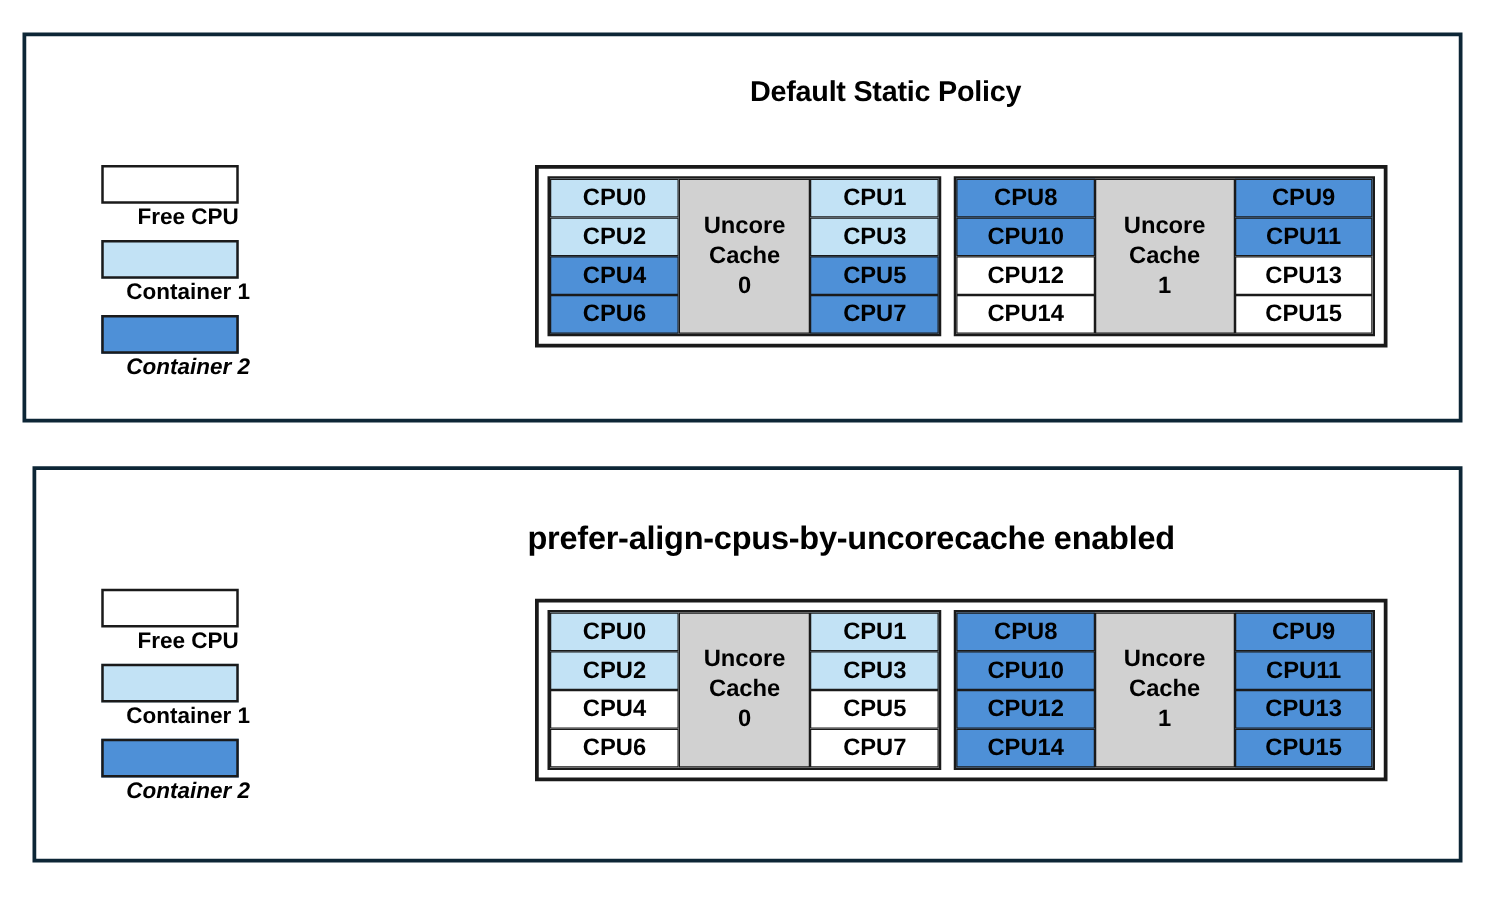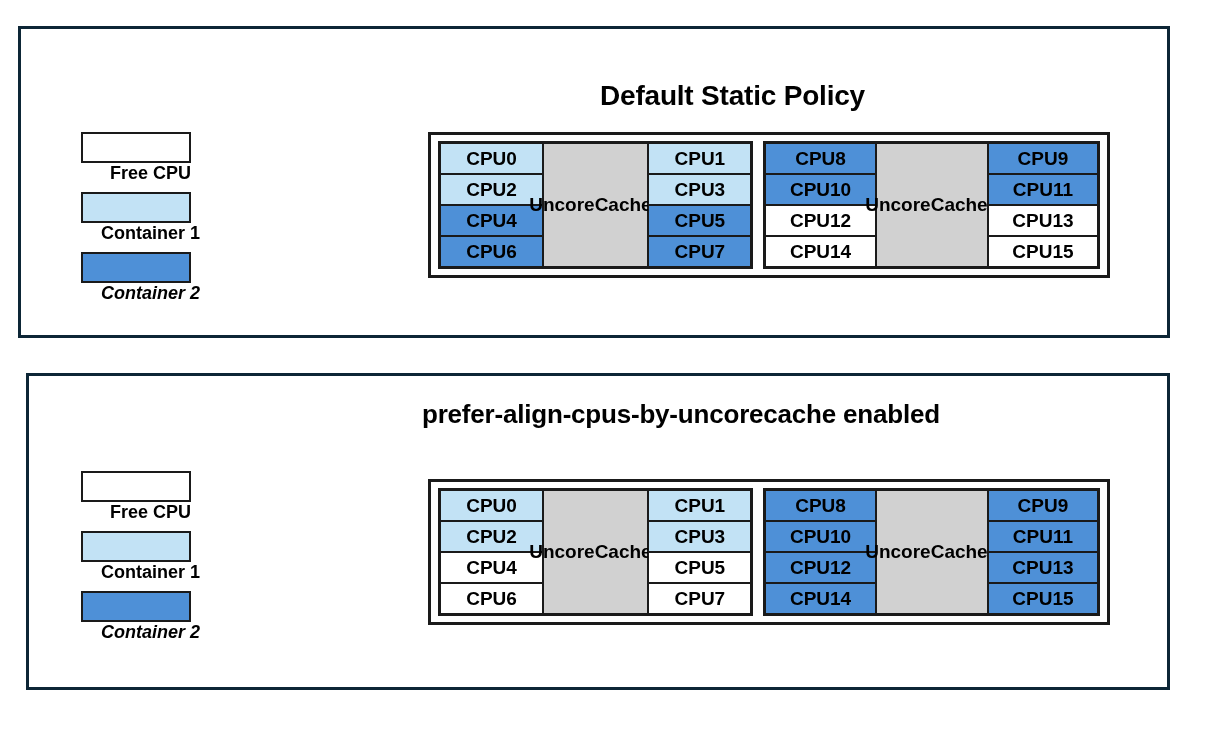--- a/index.html
+++ b/index.html
@@ -26,22 +26,22 @@
   #panel-bottom { left: 26px;  top: 373px; width: 1144px; height: 317px; }
 
   
   .panel-title {
     position: absolute;
     font-weight: bold;
     color: #000000;
     white-space: nowrap;
     letter-spacing: -0.2px;
   }
-  #title-top    { left: 600px; top: 60px;  font-size: 28px; margin-top: 20px; }
-  #title-bottom { left: 422px; top: 399px; font-size: 26px; }
+  #title-top    { left: 600px; top: 60px;  font-size: 23px; }
+  #title-bottom { left: 422px; top: 415px; font-size: 26px; }
 
   
   .legend {
     position: absolute;
   }
   #legend-top    { left: 72px; top: 132px; }
   #legend-bottom { left: 72px; top: 471px; }
 
   .legend-row {
     display: flex;
@@ -110,21 +110,21 @@
     white-space: nowrap;
   }
 
   .cache-block {
     box-sizing: border-box;
     flex: 1 1 0;
     min-width: 0;
     background: #d1d1d1;
     border: 1px solid #1a1a1a;
     display: flex;
-    flex-direction: row;
+    flex-direction: column;
     align-items: center;
     justify-content: center;
     line-height: 1.28;
   }
   .cache-block span {
     font-size: 19px;
     font-weight: bold;
     color: #000000;
     white-space: nowrap;
   }

